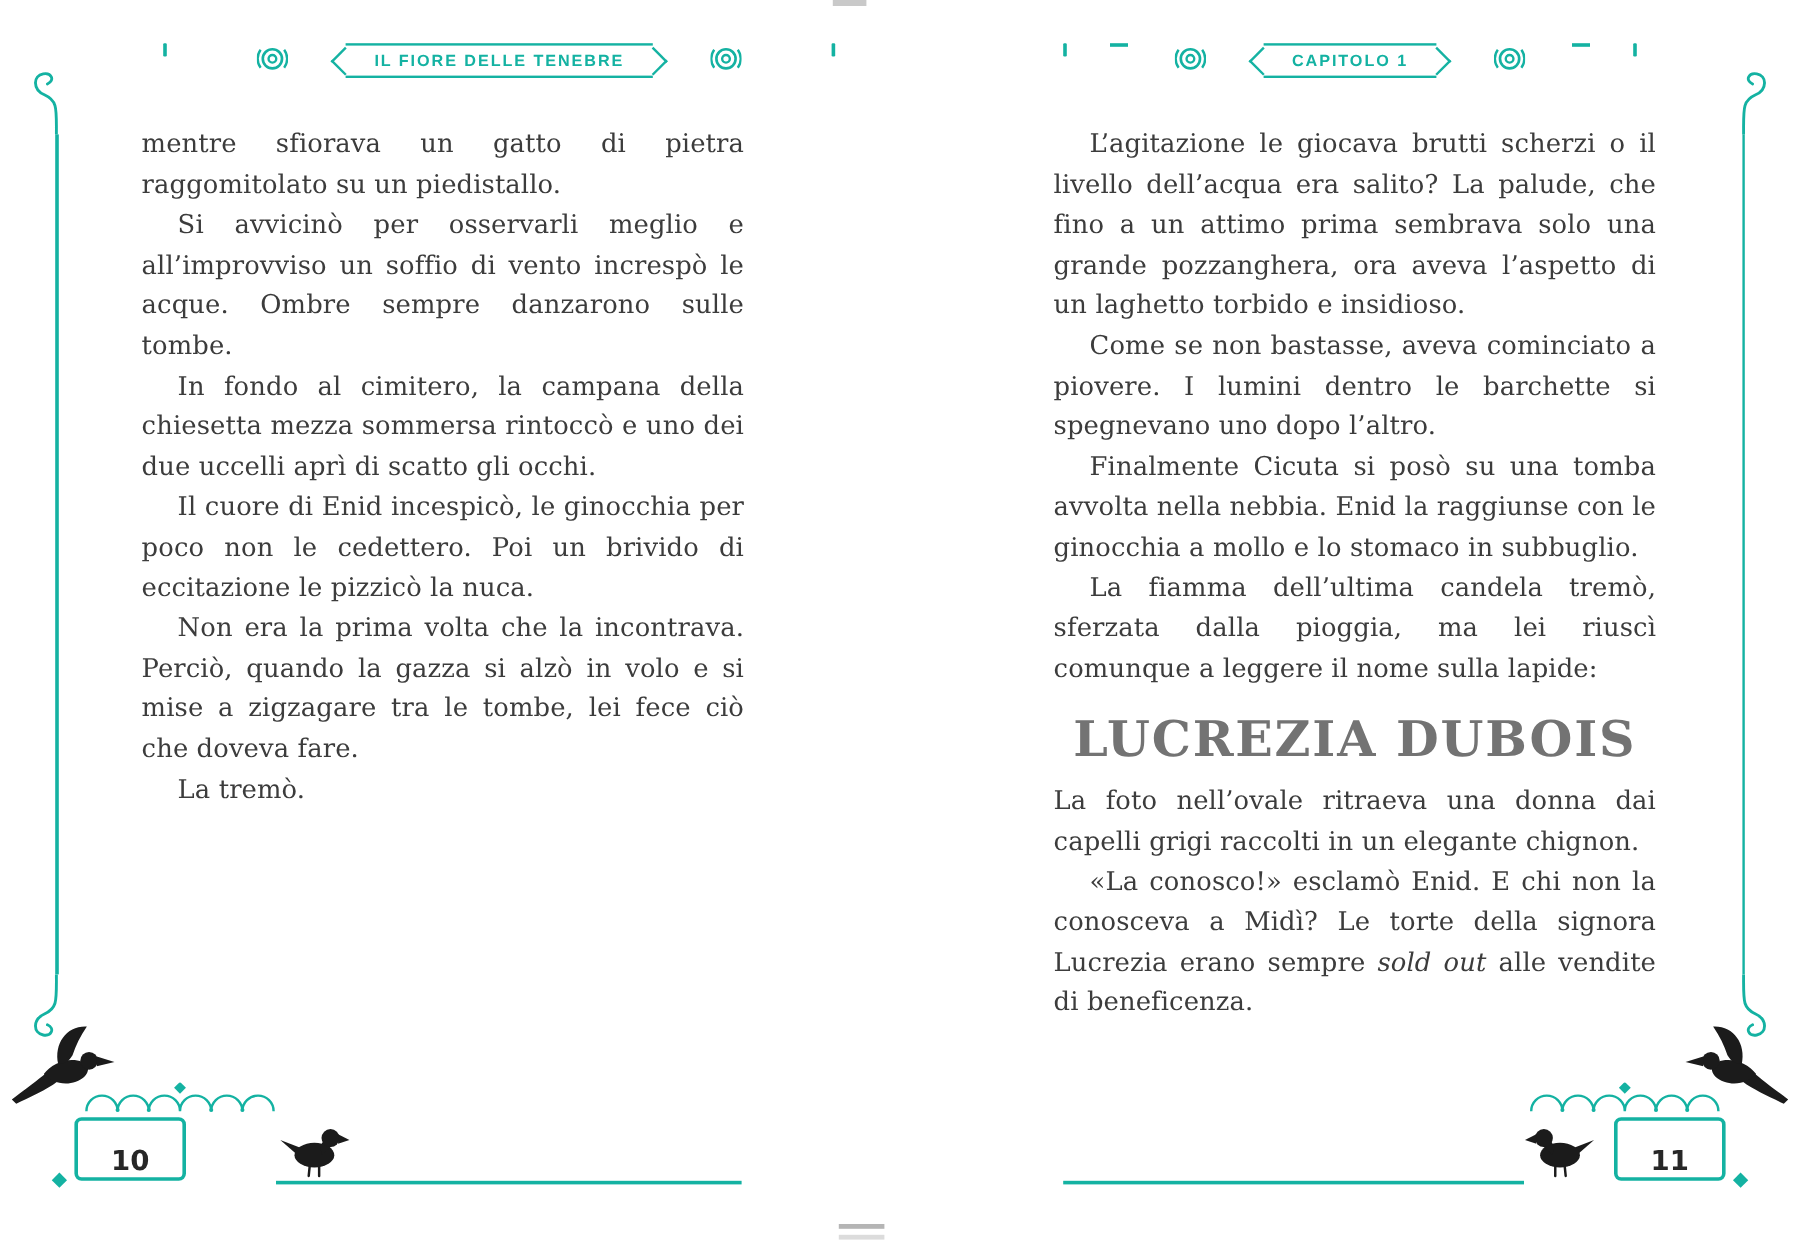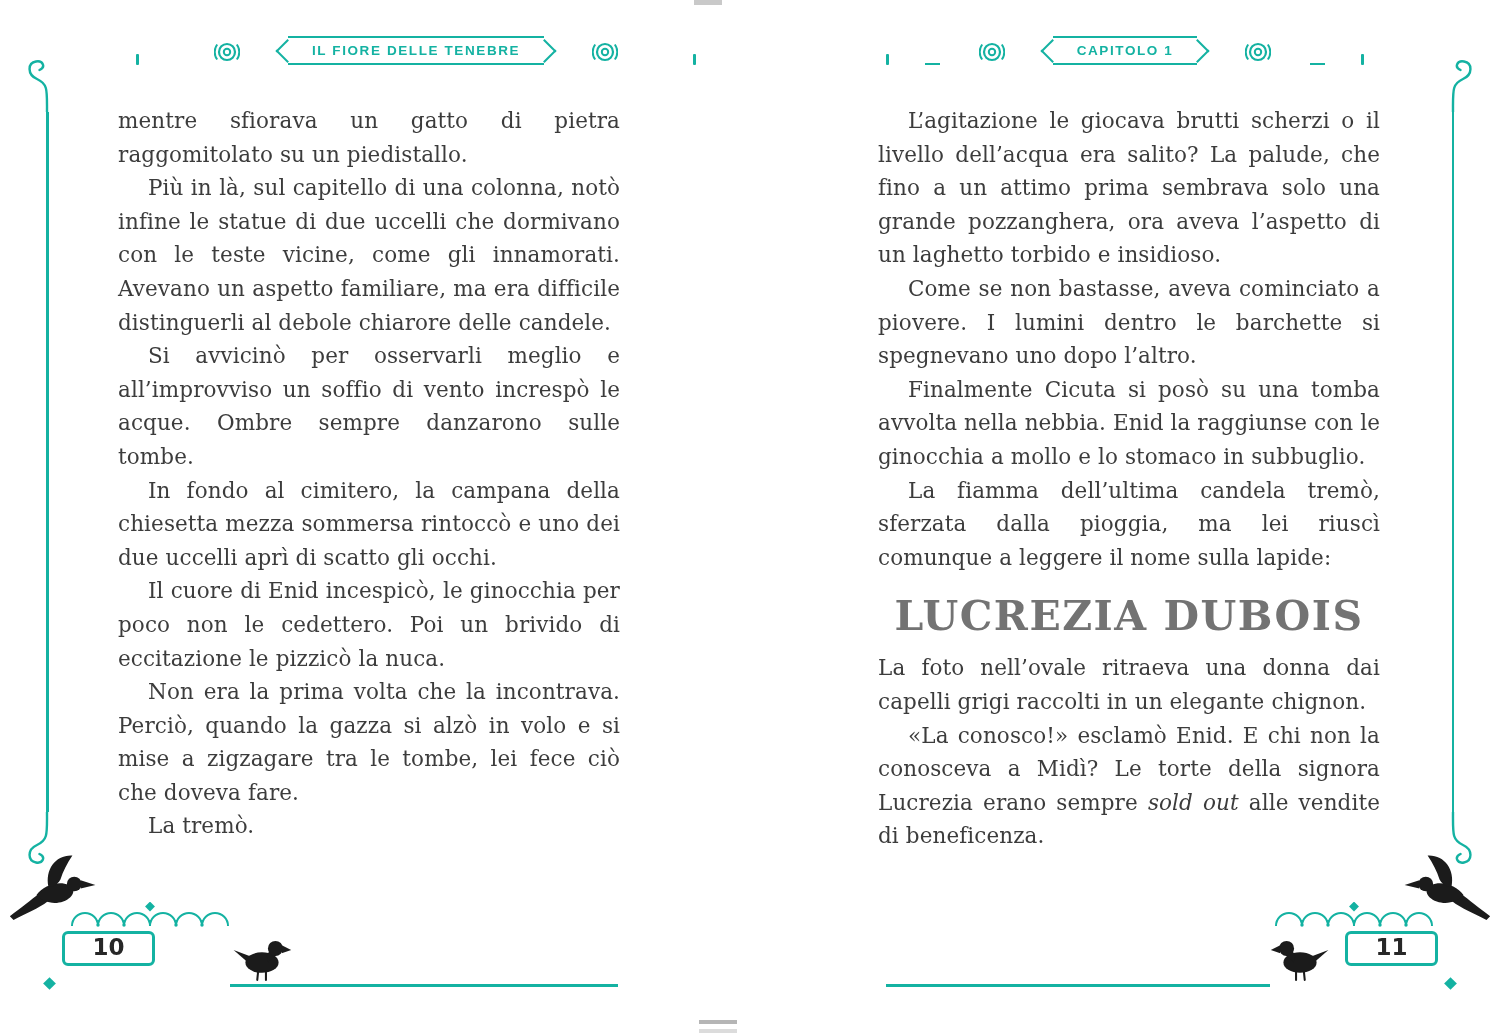--- a/index.html
+++ b/index.html
@@ -10,21 +10,21 @@
     background: #ffffff; overflow: hidden;
     font-family: "DejaVu Serif", serif;
   }
   .page { position: absolute; top: 0; width: 750px; height: 1036px; }
   .page.left { left: 0; }
   .page.right { left: 750px; }
 
   
   .header-row {
     position: absolute; top: 36px; left: 50%; transform: translateX(-50%);
-    width: 478px; display: flex; align-items: flex-end; gap: 36px;
+    width: 478px; display: flex; align-items: flex-start; gap: 36px;
   }
   .hdr-tick { width: 3px; height: 11px; background: var(--accent); border-radius: 1px; flex: none; }
   .hdr-line { flex: 1; height: 2.5px; background: var(--accent); }
   .circle-orn { flex: none; margin: 0 3px; }
   .banner {
     position: relative; flex: none; margin: 0 9px; background: #fff;
     border-top: 2.5px solid var(--accent); border-bottom: 2.5px solid var(--accent);
     padding: 5px 24px; display: flex; align-items: center; justify-content: center;
   }
   .banner::before, .banner::after {
@@ -65,23 +65,23 @@
   p.par.ind { text-indent: 30px; }
   em.it { font-style: italic; margin-top: 46px; }
   .tombstone {
     margin: 20px 0 12px; text-align: center; color: #737373;
     font-family: "DejaVu Serif", serif; font-weight: bold;
     font-size: 41px; letter-spacing: 1.5px; line-height: 1.1;
   }
 
   
   .pagebox {
-    position: absolute; top: 931px; width: 93px; height: 35px;
+    position: absolute; top: 931px; width: 93px; height: 53px;
     border: 3px solid var(--accent); border-radius: 6px; background: #fff;
-    display: flex; align-items: flex-start; justify-content: center;
+    display: flex; align-items: flex-end; justify-content: center;
     font-family: "DejaVu Sans", sans-serif; font-weight: bold;
     font-size: 23px; color: #272727;
   }
   .page.left  .pagebox { left: 62px; }
   .page.right .pagebox { right: 62px; }
 
   .scallop { position: absolute; top: 902px; }
   .page.left  .scallop { left: 70px; }
   .page.right .scallop { right: 66px; }
 
@@ -139,21 +139,20 @@
   <svg class="flourish top" viewBox="0 0 40 58">
     <path d="M24,58 C24,36 25,30 14,25 C4,20.5 4.5,9 13,7.5 C20,6.3 23,13 16.5,16" fill="none" stroke="#14b2a2" stroke-width="2.4" stroke-linecap="round"></path>
   </svg>
   <div class="side-line"></div>
   <svg class="flourish bottom" viewBox="0 0 40 58">
     <path d="M24,58 C24,36 25,30 14,25 C4,20.5 4.5,9 13,7.5 C20,6.3 23,13 16.5,16" fill="none" stroke="#14b2a2" stroke-width="2.4" stroke-linecap="round"></path>
   </svg>
 
   <div class="text-col">
     <p class="par">mentre sfiorava un gatto di pietra raggomitolato su un piedistallo.</p>
-    <p class="par ind">Più in là, sul capitello di una colonna, notò infine le statue di due uccelli che dormivano con le teste vicine, come gli innamorati. Avevano un aspetto familiare, ma era difficile distinguerli al debole chiarore delle candele.</p>
     <p class="par ind">Si avvicinò per osservarli meglio e all’improvviso un soffio di vento increspò le acque. Ombre sempre danzarono sulle tombe.</p>
     <p class="par ind">In fondo al cimitero, la campana della chiesetta mezza sommersa rintoccò e uno dei due uccelli aprì di scatto gli occhi.</p>
     <p class="par ind">Il cuore di Enid incespicò, le ginocchia per poco non le cedettero. Poi un brivido di eccitazione le pizzicò la nuca.</p>
     <p class="par ind">Non era la prima volta che la incontrava. Perciò, quando la gazza si alzò in volo e si mise a zigzagare tra le tombe, lei fece ciò che doveva fare.</p>
     <p class="par ind">La tremò.</p>
   </div>
 
   <svg class="bird-fly" viewBox="0 0 100 78">
     <path fill="#1b1b1b" d="M2,74 C14,65 26,56 33,50 L43,58 C34,65 18,72 6,78 Z"></path>
     <path fill="#1b1b1b" d="M31,51 C38,41 54,35 66,40 C74,43 73,53 60,58 C49,62 37,58 31,51 Z"></path>

